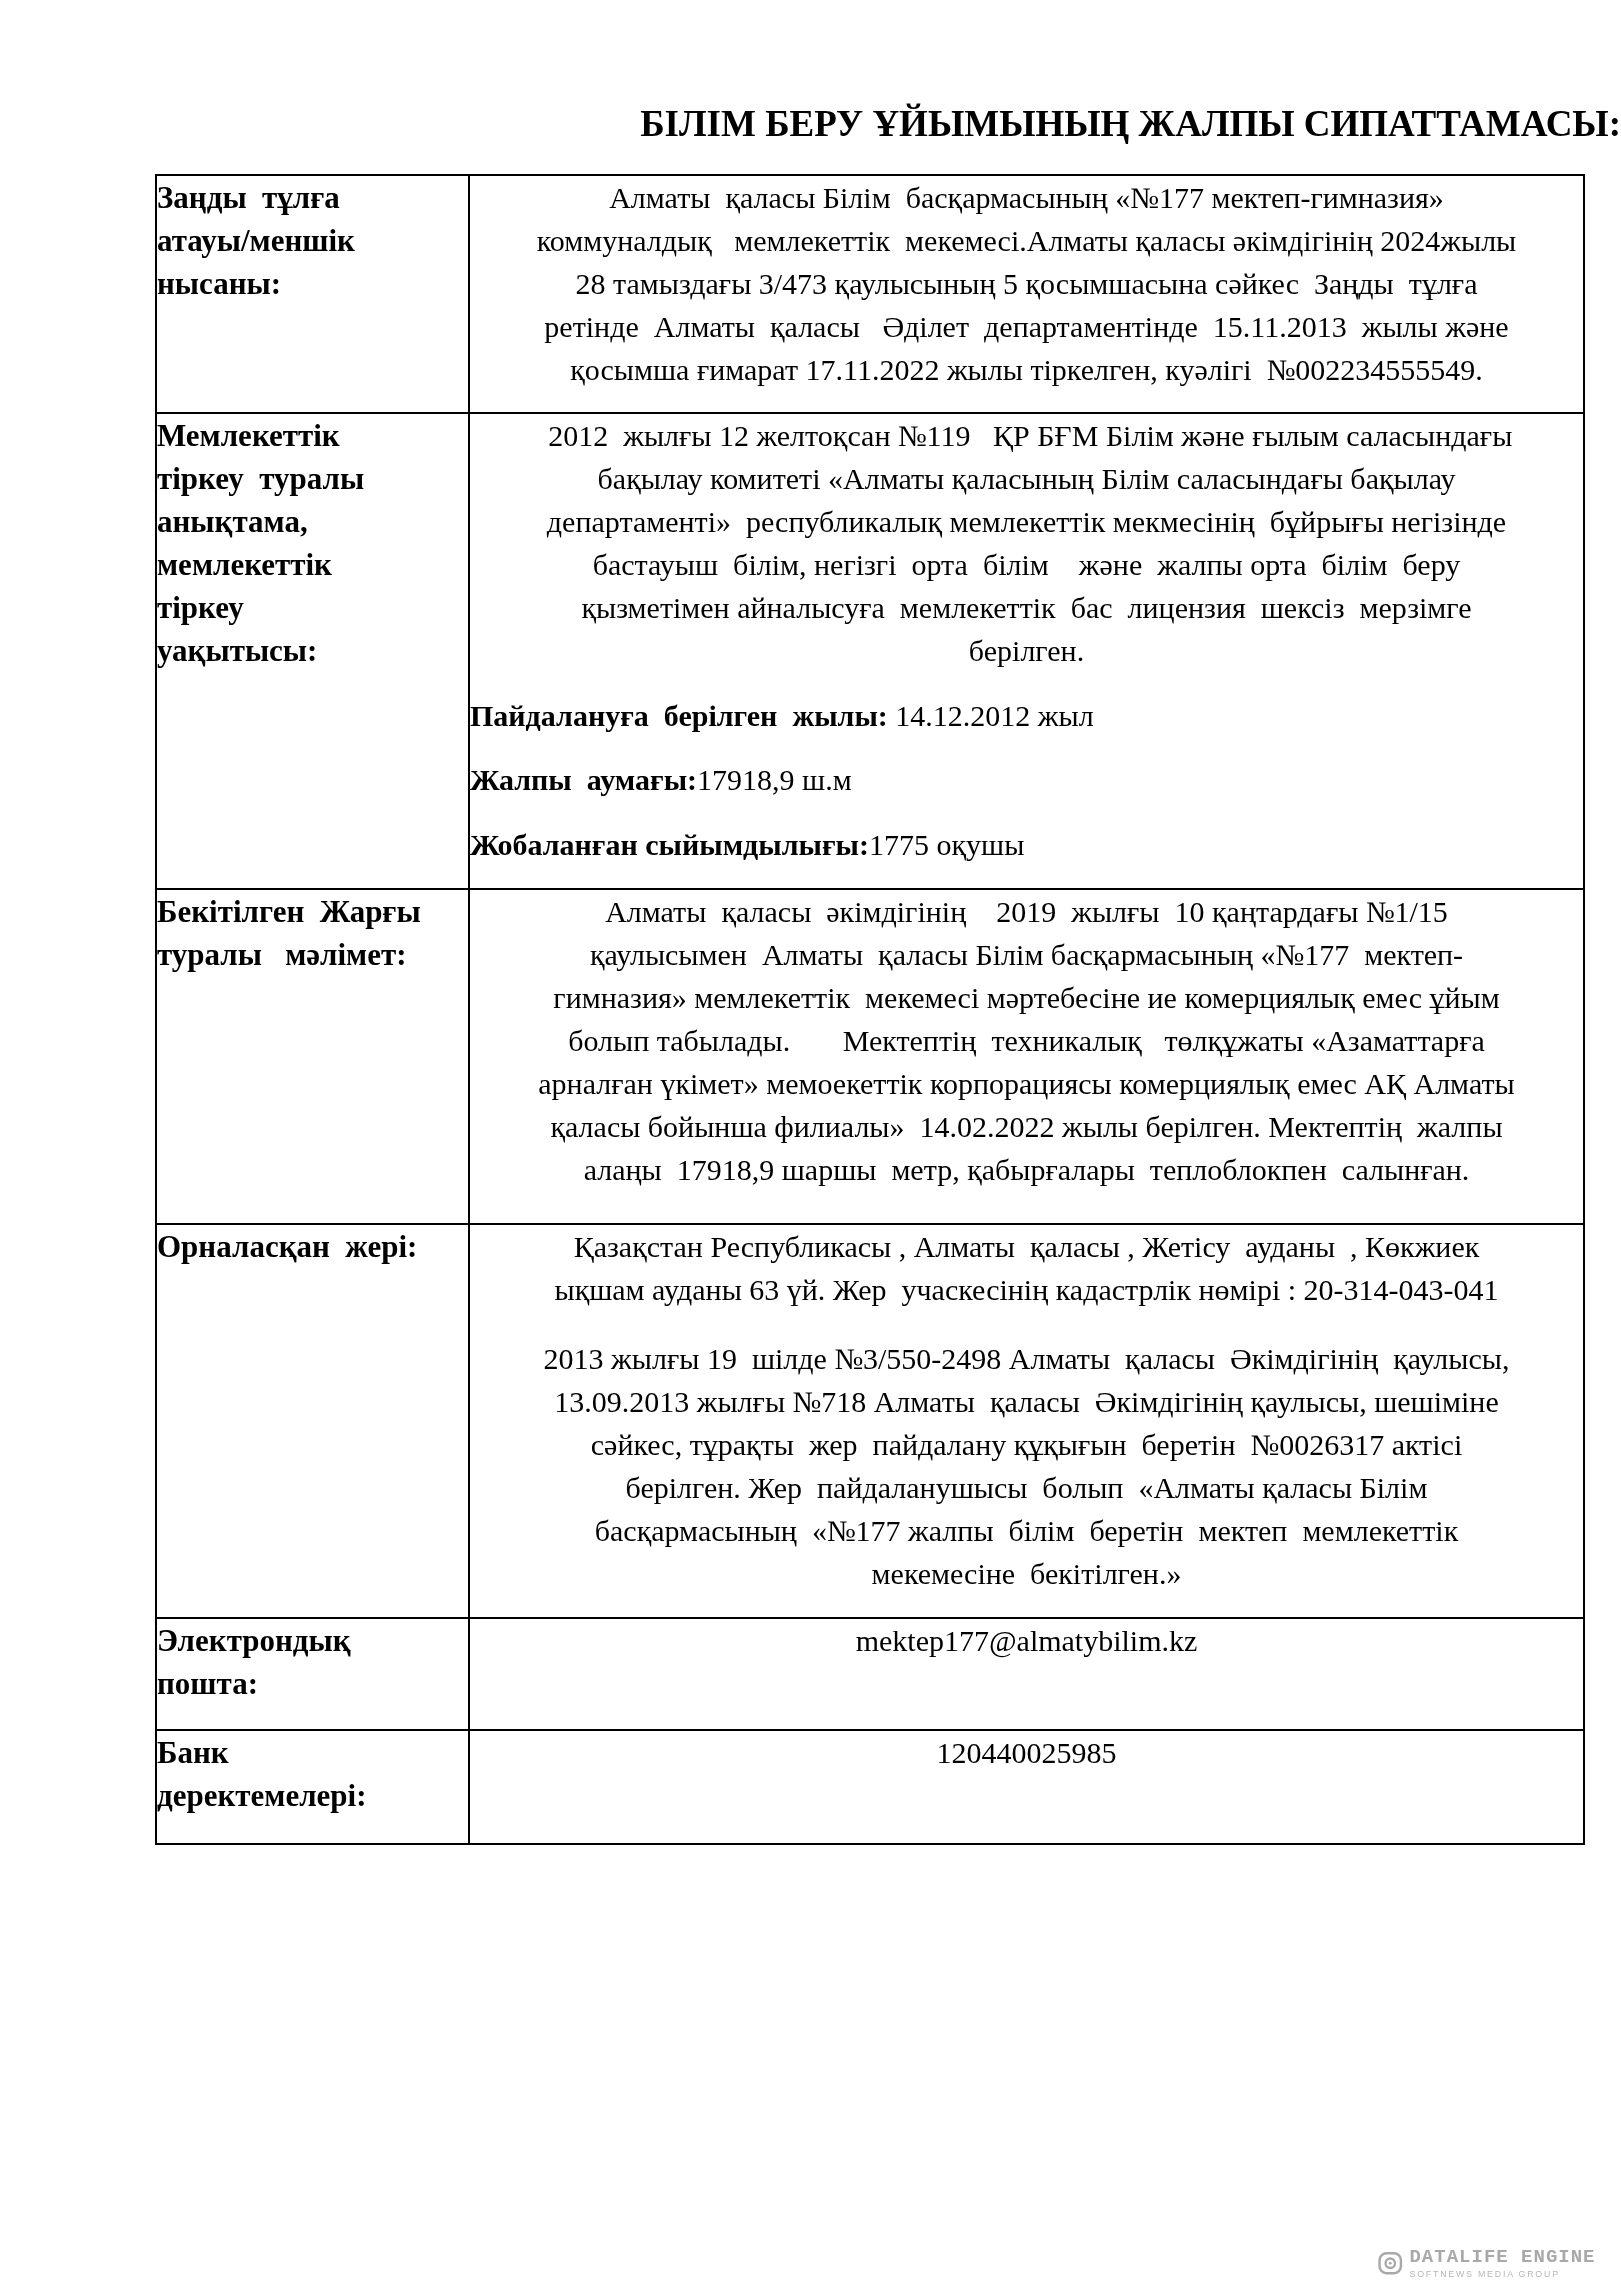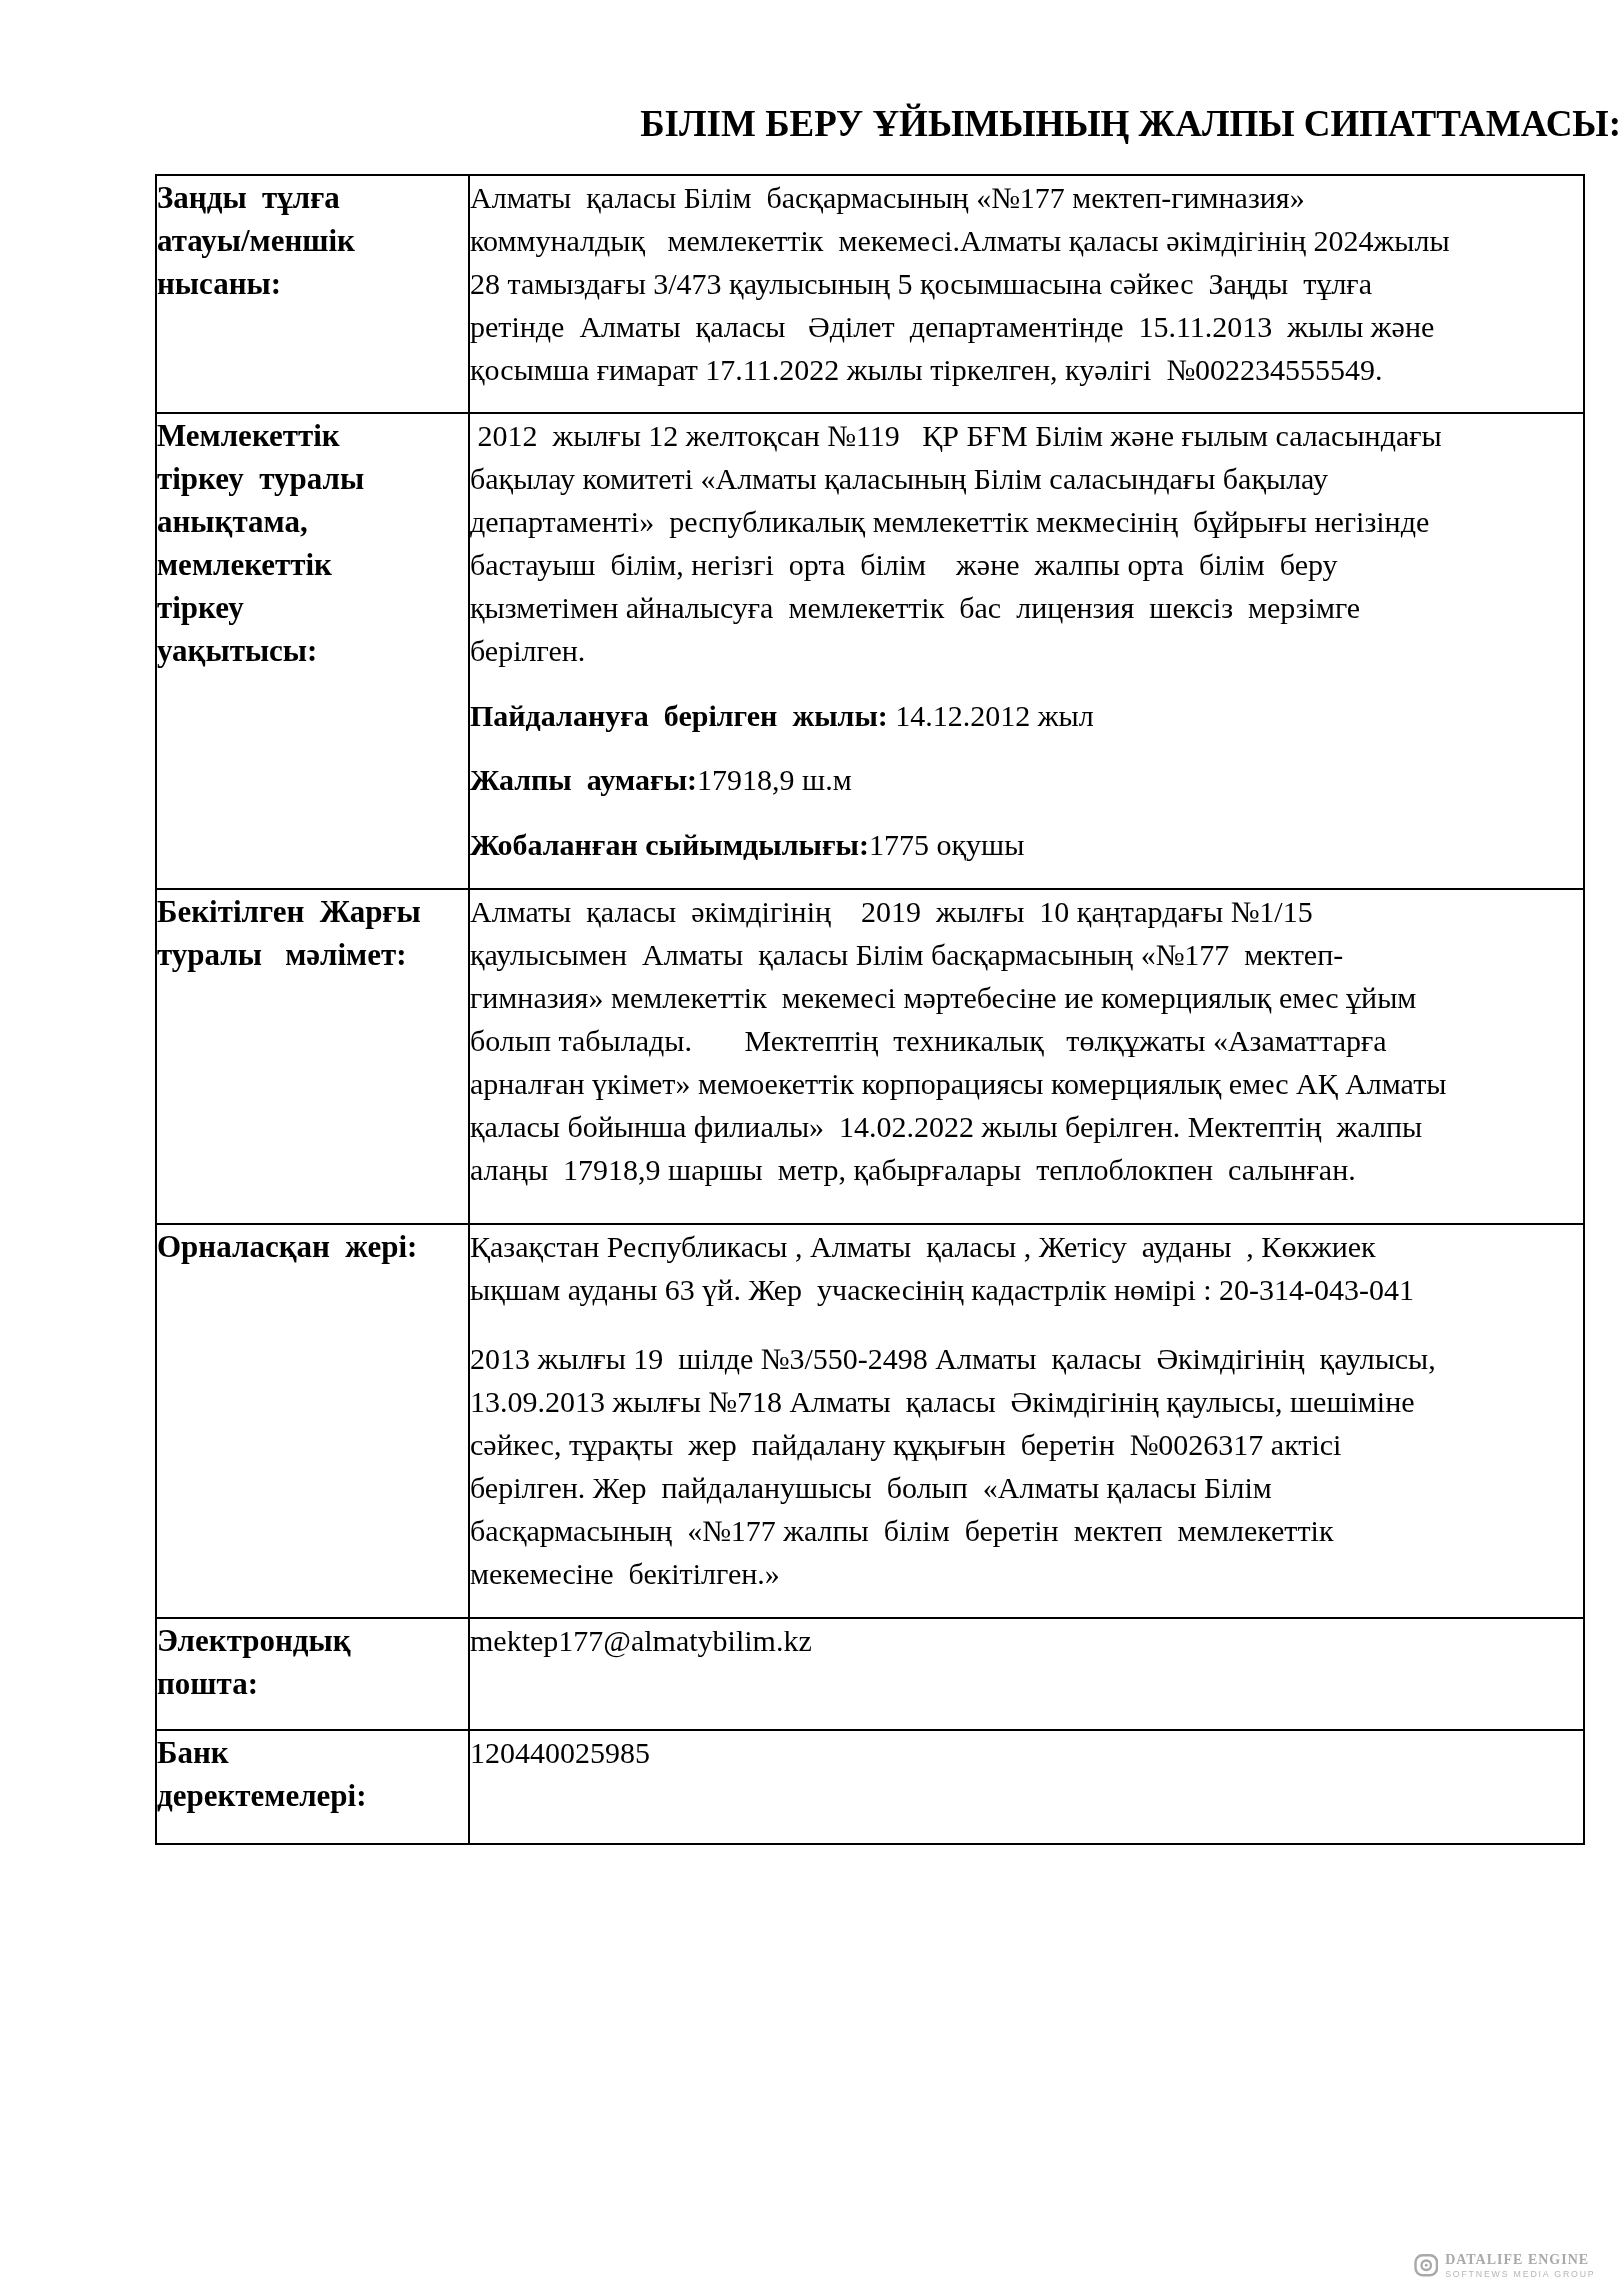--- a/index.html
+++ b/index.html
@@ -51,20 +51,21 @@
     white-space: pre-wrap;
   }
   td.value-cell {
     padding: 5.9px 9.8px 5.9px 17.6px;
     font-size: 30px;
     line-height: 43px;
   }
   .value-par {
     margin: 0;
     white-space: pre-wrap;
+    text-align: center;
   }
   .value-par.spaced { margin-top: 25.5px; }
   .kv-line { margin: 21.6px 0 0 0; white-space: pre-wrap; }
   .kv-line .kv-label { font-weight: bold; }
 
   
   tr.r1 td { height: 236px; }
   tr.r2 td { height: 474px; }
   tr.r3 td { height: 333px; }
   tr.r4 td { height: 111px; }
@@ -77,23 +78,23 @@
     position: absolute;
     right: 25.5px; bottom: 14.7px;
     display: flex;
     align-items: center;
     gap: 6.9px;
     user-select: none;
   }
   .wm-icon { width: 24.5px; height: 24.5px; display: block; }
   .wm-text { display: flex; flex-direction: column; line-height: 1; }
   .wm-brand {
-    font-family: Liberation Serif, serif;
+    font-family: Liberation Mono, monospace;
     font-weight: bold;
-    font-size: 14px;
+    font-size: 19px;
     letter-spacing: 1px;
     color: #a9a9a9;
     white-space: nowrap;
   }
   .wm-sub {
     font-family: "Liberation Sans", sans-serif;
     font-size: 8.8px;
     letter-spacing: 1.8px;
     color: #b6b6b6;
     margin-top: 2.9px;

